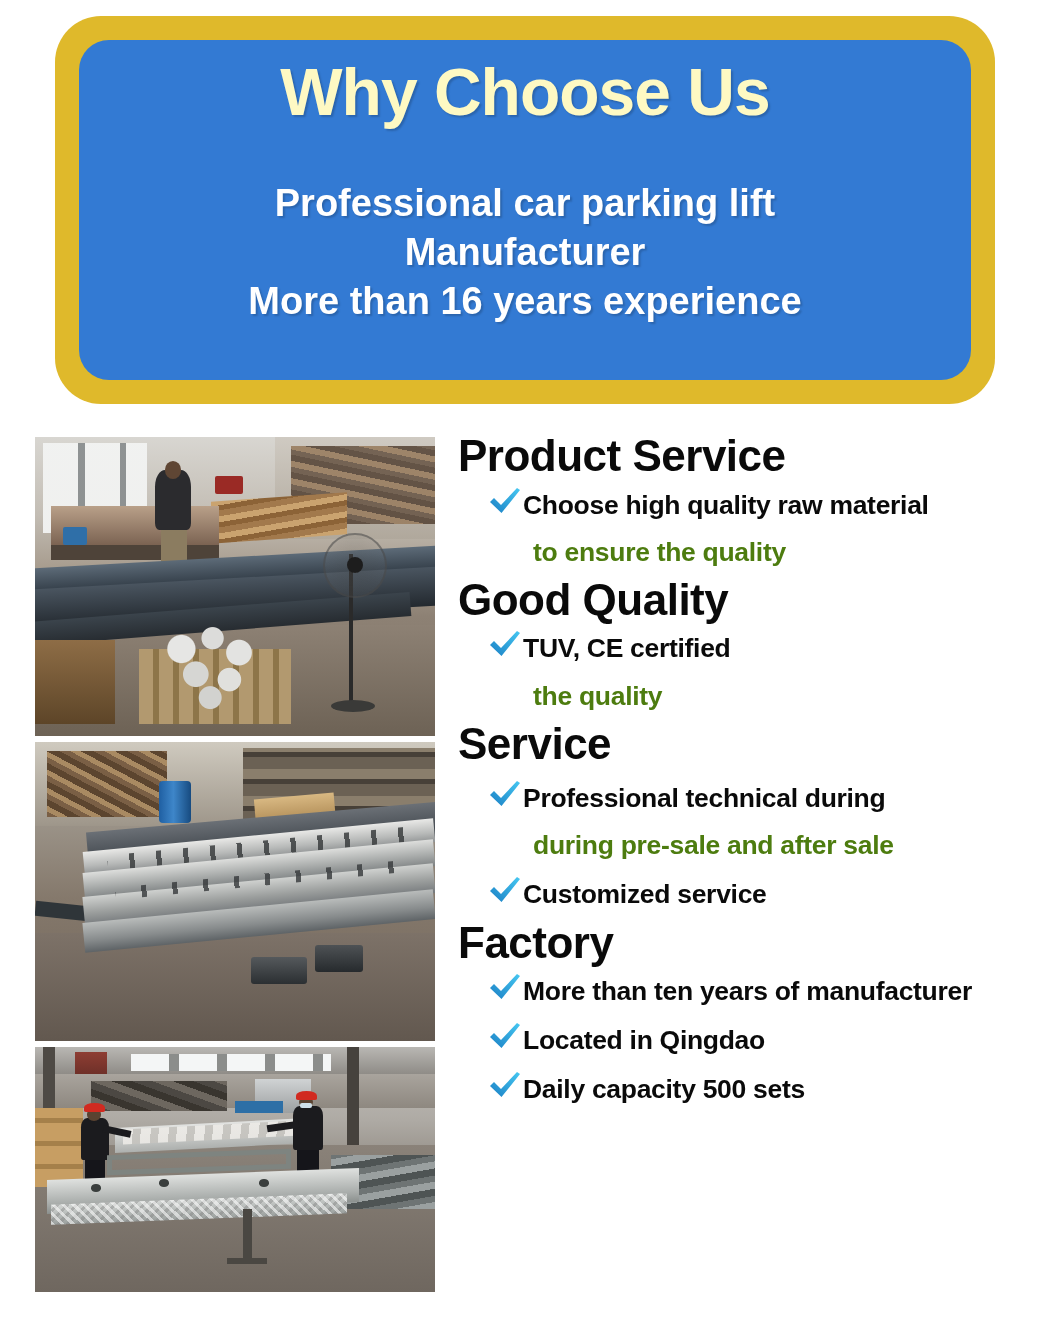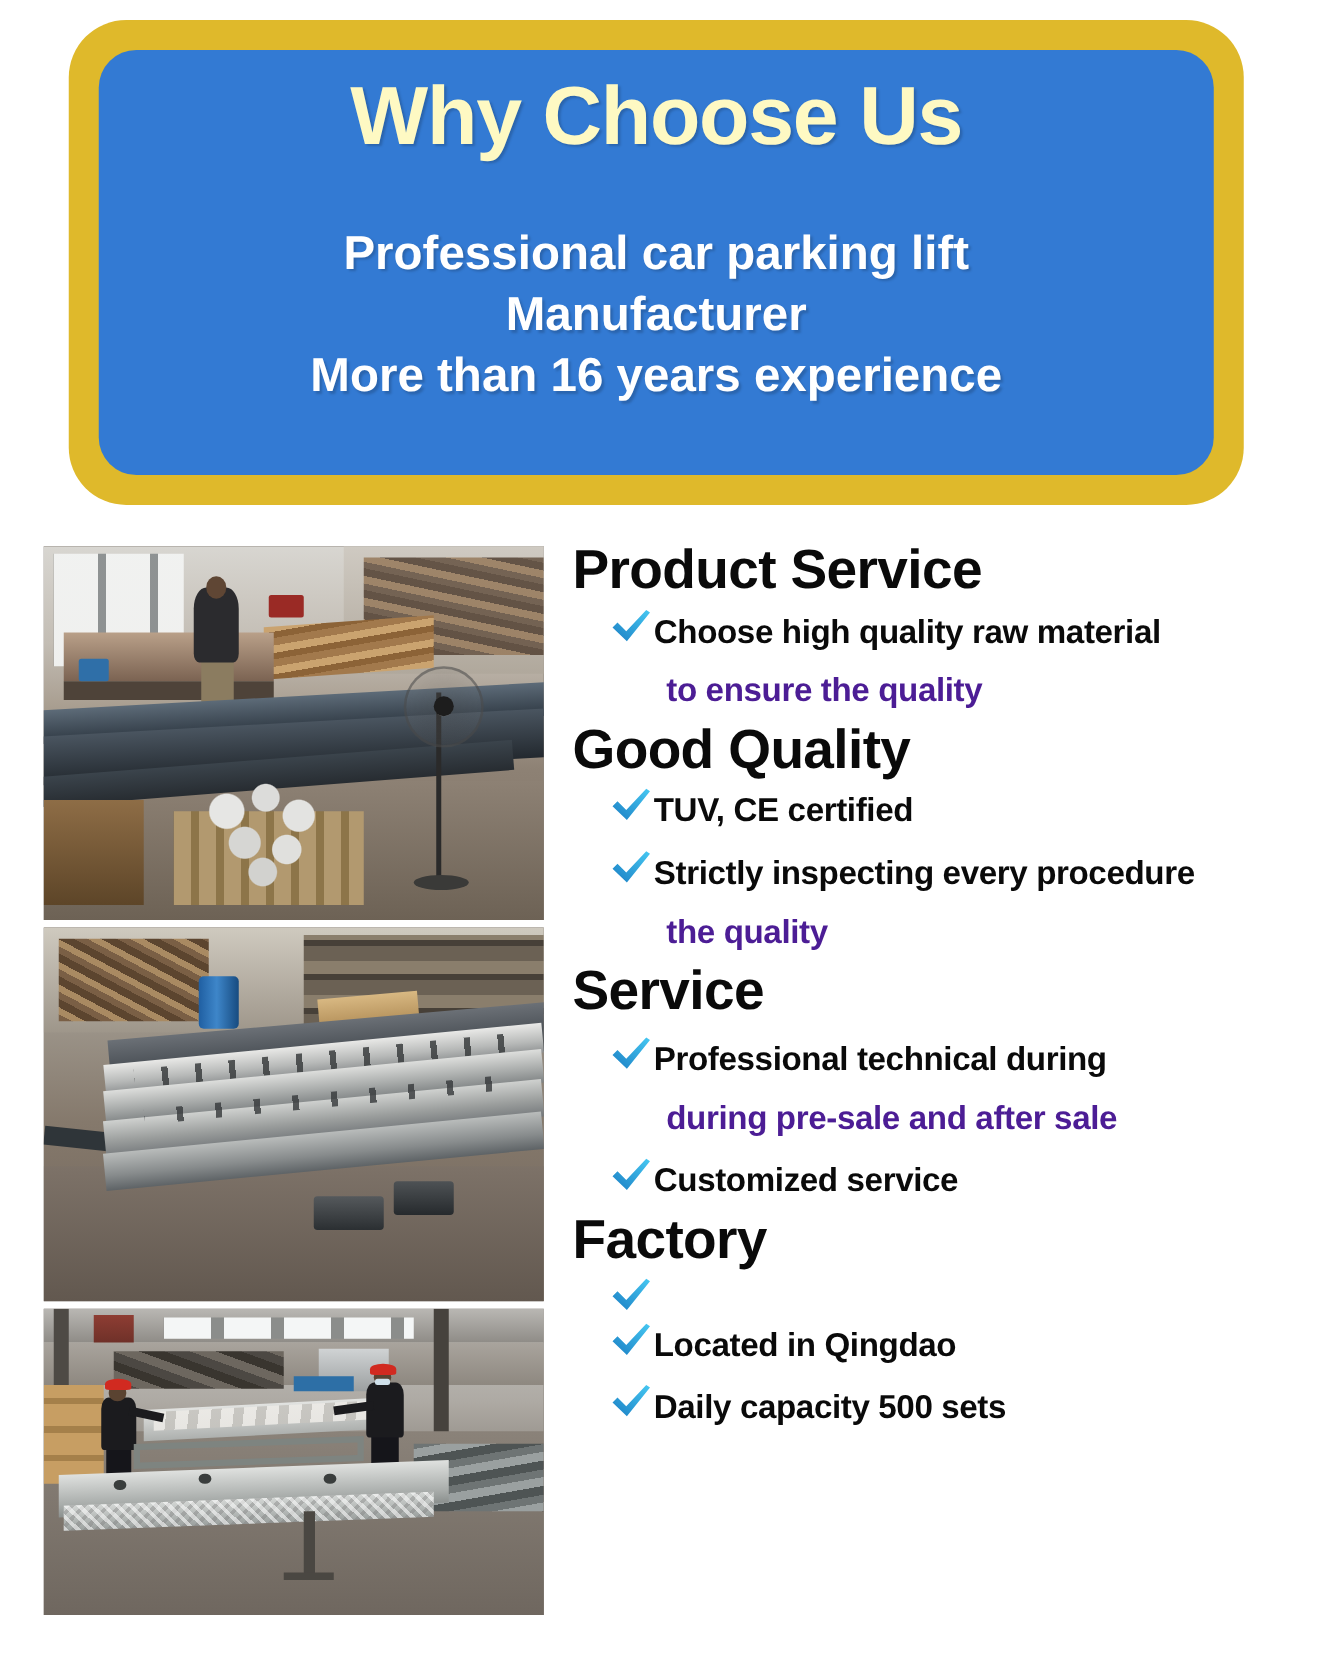--- a/index.html
+++ b/index.html
@@ -314,21 +314,21 @@
     font-weight: bold;
     color: #0a0a0a;
     line-height: 1.78;
     letter-spacing: -0.3px;
     white-space: nowrap;
   }
   .cont-line {
     padding-left: 75px;
     font-size: 26.5px;
     font-weight: bold;
-    color: #4c1d95;
+    color: #4d7c0f;
     line-height: 1.78;
     letter-spacing: -0.3px;
     white-space: nowrap;
   }
   .sec-gap-sm { height: 6px; }
 </style>
 </head>
 <body>
 
 <div id="page">
@@ -460,28 +460,20 @@
         <div class="sec-title">Good Quality</div>
         <div class="bullets">
           <div class="bullet">
             <span class="check">
               <svg viewBox="0 0 34 30" width="34" height="30" aria-hidden="true">
                 <path d="M2 16 L6 12 L13 19 L29 2 L32 4 L13.5 27 Z" fill="url(#cg0)"></path>
               </svg>
             </span>
             <span class="btext">TUV, CE certified</span>
           </div>
-          <div class="bullet">
-            <span class="check">
-              <svg viewBox="0 0 34 30" width="34" height="30" aria-hidden="true">
-                <path d="M2 16 L6 12 L13 19 L29 2 L32 4 L13.5 27 Z" fill="url(#cg0)"></path>
-              </svg>
-            </span>
-            <span class="btext">Strictly inspecting every procedure</span>
-          </div>
           <div class="cont-line">the quality</div>
         </div>
       </div>
 
       <div class="section">
         <div class="sec-title">Service</div>
         <div class="sec-gap-sm"></div>
         <div class="bullets">
           <div class="bullet">
             <span class="check">
@@ -505,20 +497,21 @@
 
       <div class="section">
         <div class="sec-title">Factory</div>
         <div class="bullets">
           <div class="bullet">
             <span class="check">
               <svg viewBox="0 0 34 30" width="34" height="30" aria-hidden="true">
                 <path d="M2 16 L6 12 L13 19 L29 2 L32 4 L13.5 27 Z" fill="url(#cg0)"></path>
               </svg>
             </span>
+            <span class="btext">More than ten years of manufacturer</span>
           </div>
           <div class="bullet">
             <span class="check">
               <svg viewBox="0 0 34 30" width="34" height="30" aria-hidden="true">
                 <path d="M2 16 L6 12 L13 19 L29 2 L32 4 L13.5 27 Z" fill="url(#cg0)"></path>
               </svg>
             </span>
             <span class="btext">Located in Qingdao</span>
           </div>
           <div class="bullet">

